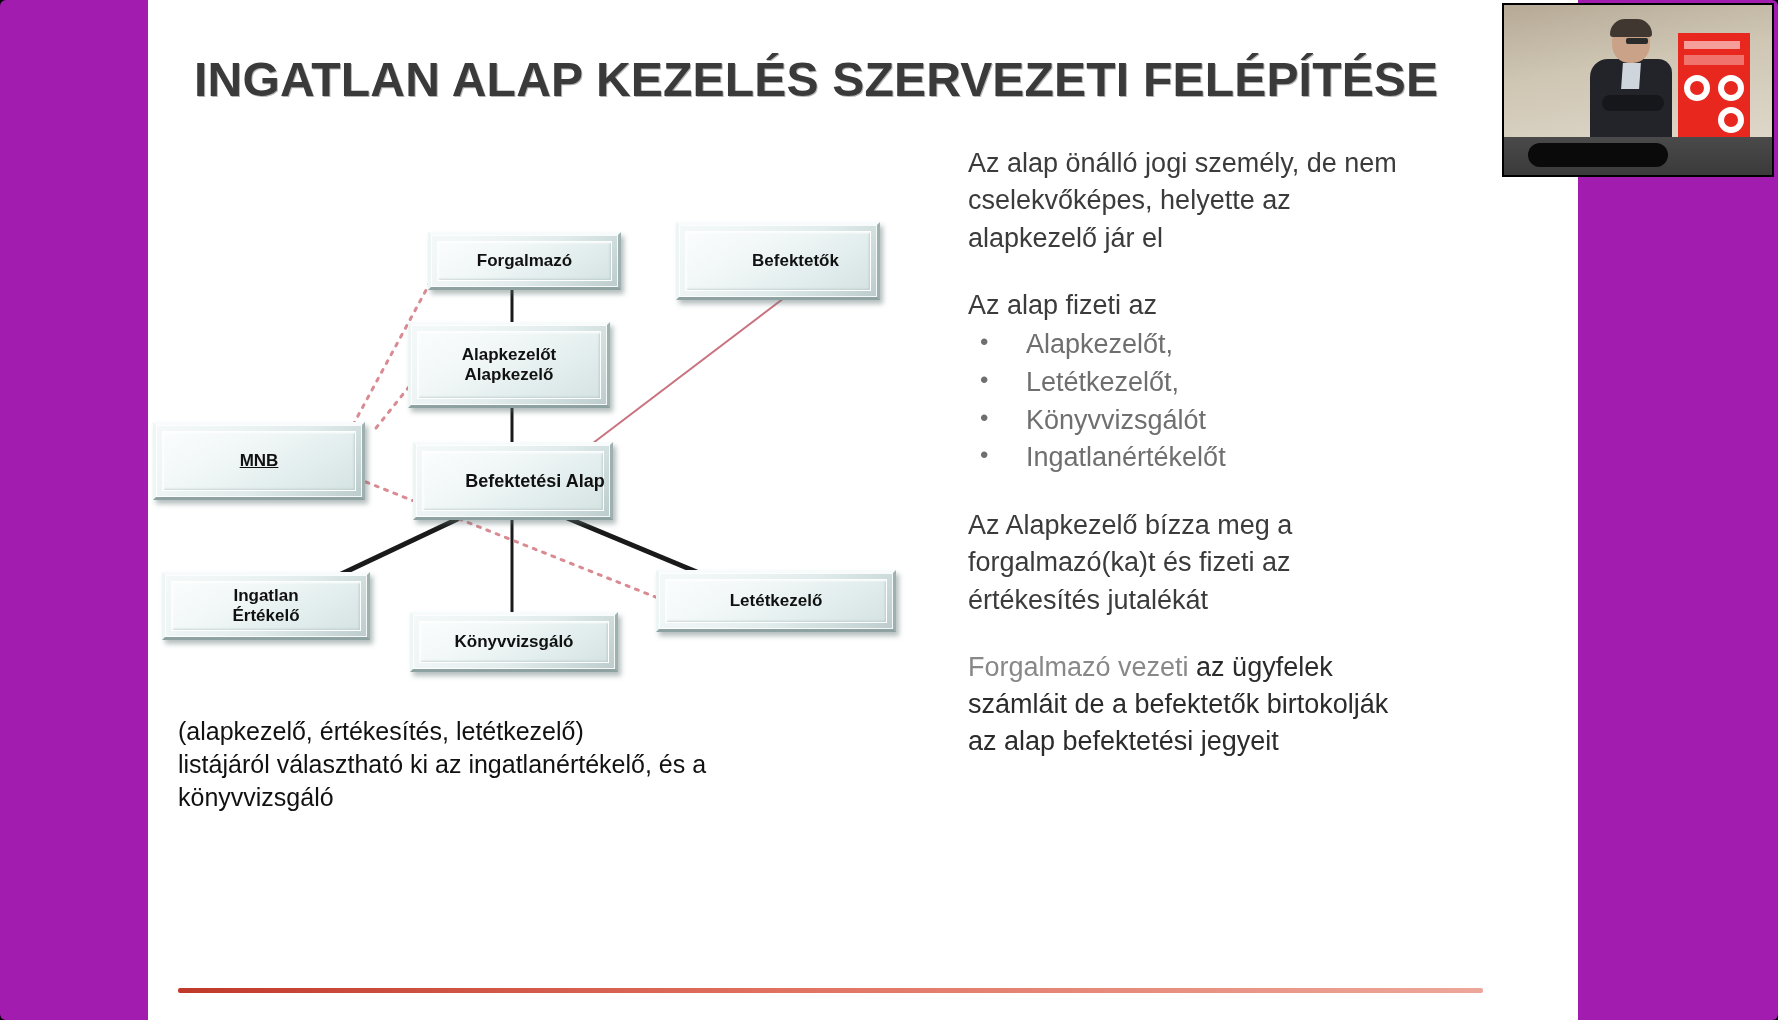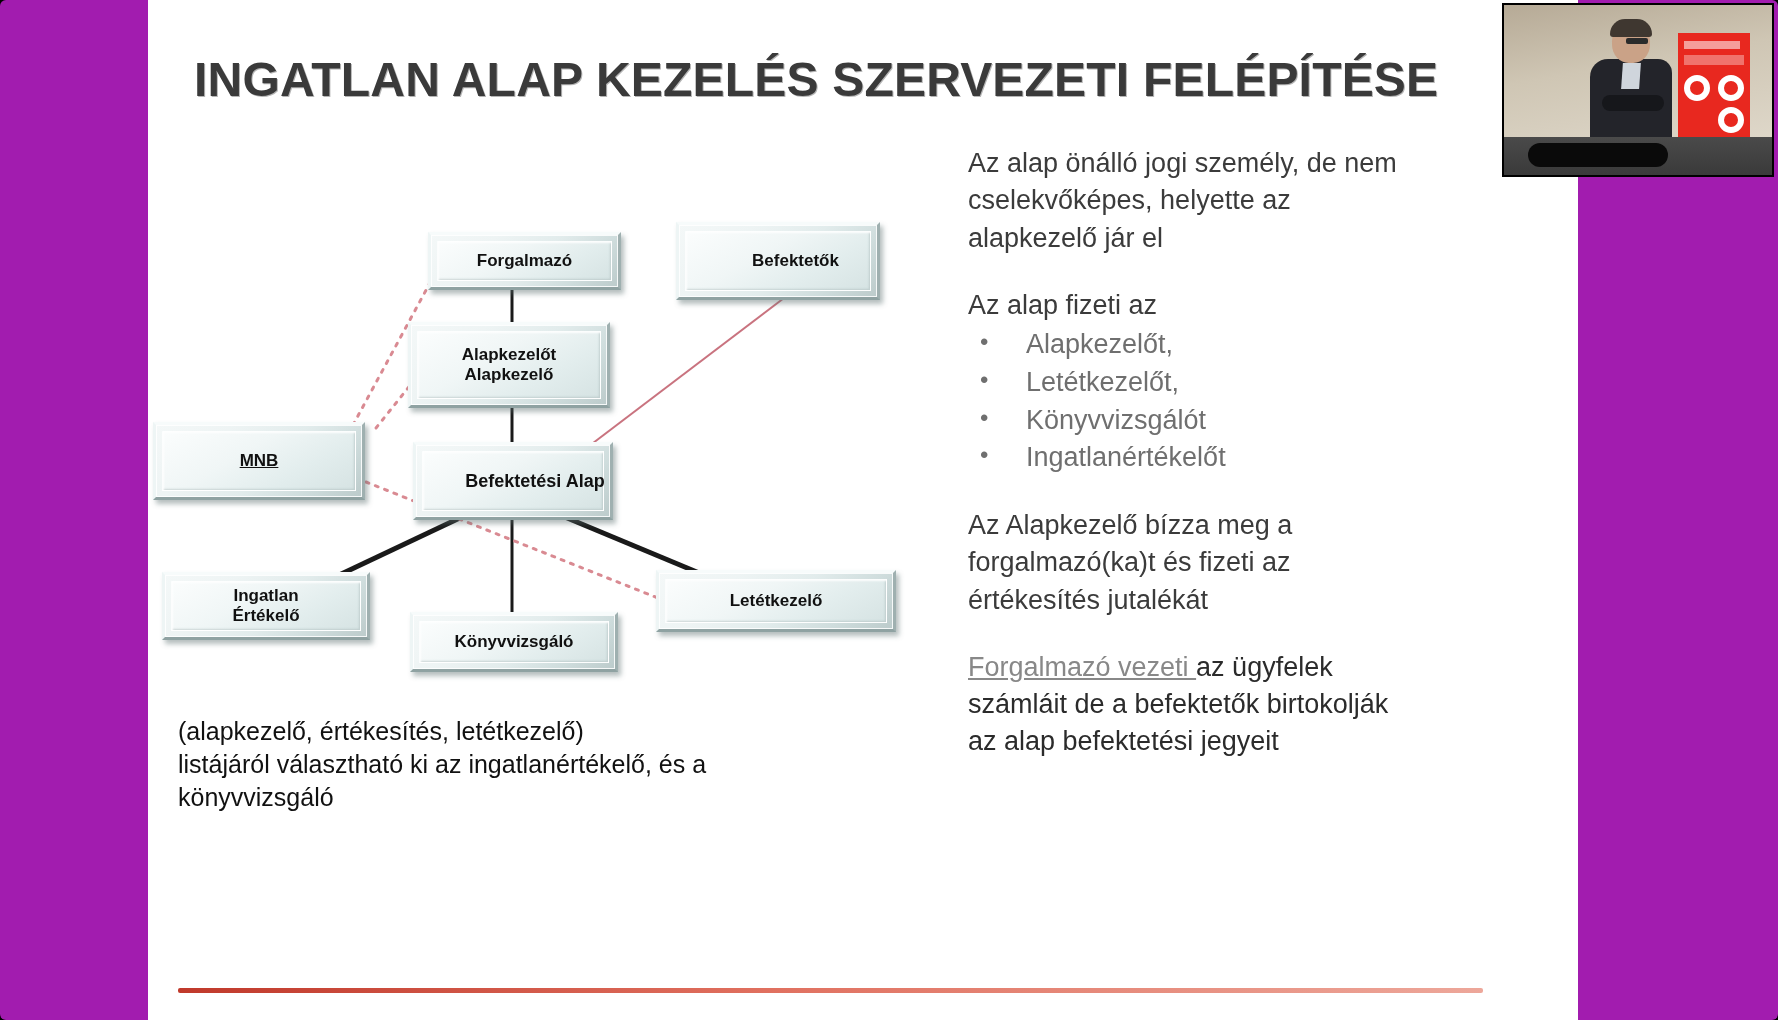--- a/index.html
+++ b/index.html
@@ -71,21 +71,21 @@
   #col-right .blk{ margin-bottom:30px; }
   #col-right .blk:last-child{ margin-bottom:0; }
   #col-right ul{ list-style:none; margin-top:2px; }
   #col-right li{
     position:relative; padding-left:58px; color:#6f6f6f; line-height:1.40;
   }
   #col-right li .bullet{
     position:absolute; left:12px; top:-1px; color:#6f6f6f; font-size:24px;
   }
   .hl-dark{ color:#2b2b2b; }
-  .hl-gray{ color:#888;text-decoration:underline; }
+  .hl-gray{ color:#888; }
 
   
   #accent{
     position:absolute; left:30px; top:988px; width:1305px; height:5px;
     background:linear-gradient(90deg,#c0392b 0%,#e0705f 45%,#eda79a 100%);
     border-radius:2px;
   }
 
   
   #webcam{

